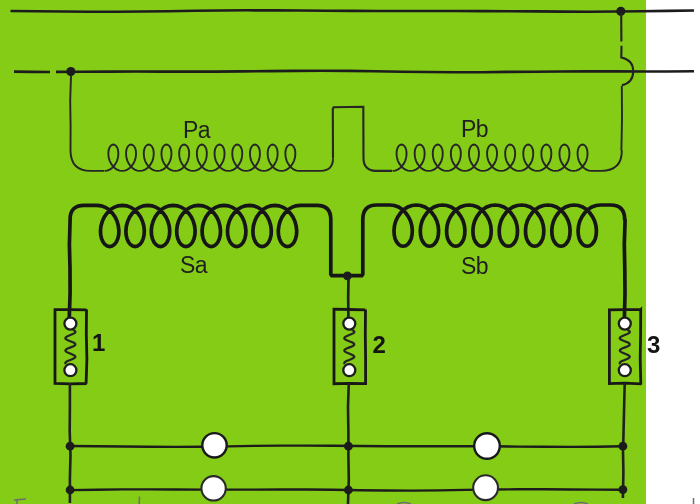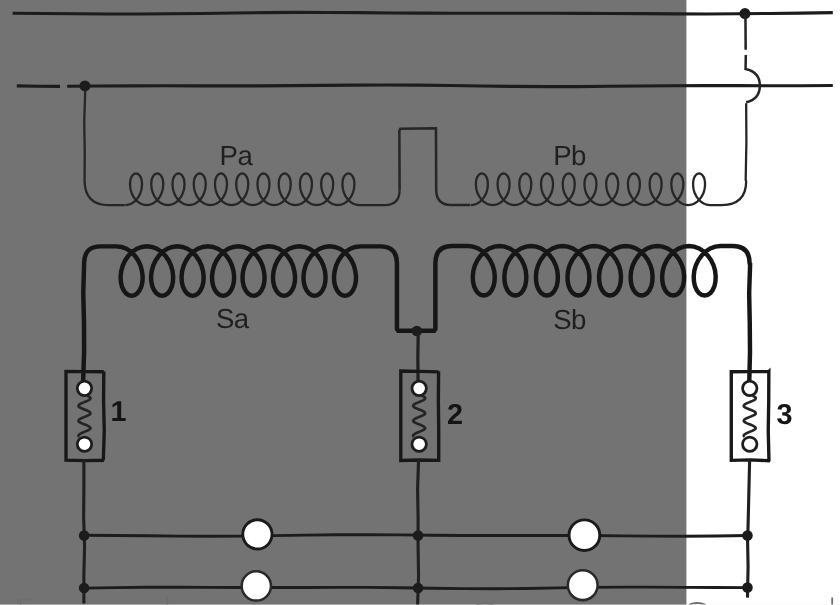--- a/index.html
+++ b/index.html
@@ -1,16 +1,16 @@
 <!DOCTYPE html>
 <html><head>
 <meta charset="utf-8">
 <style>
   html,body { margin:0; padding:0; background:#ffffff; }
-  .page { width:572px; height:504px; position:relative; background:#737373; }
+  .page { width:646px; height:504px; position:relative; background:#84cc16; }
   .lbl { font-family:"Liberation Sans", sans-serif; font-size:23px; fill:#1f1f1f; letter-spacing:-0.5px; }
   .num { font-family:"Liberation Sans", sans-serif; font-size:24px; font-weight:bold; fill:#141414; }
 </style>
 </head>
 <body>
 <div class="page">
 <svg width="700" height="504" viewBox="0 0 700 504" style="opacity:0.999">
 
 <path d="M 10.5 11 L 36.8 11.3 L 63.1 11.5 L 89.4 11.7 L 115.7 11.7 L 141.9 11.5 L 168.2 11.2 L 194.5 10.8 L 220.8 10.5 L 247.1 10.3 L 273.4 10.4 L 299.7 10.5 L 326 10.8 L 352.2 10.9 L 378.5 11 L 404.8 11 L 431.1 11 L 457.4 11 L 483.7 11.1 L 510 11.2 L 536.3 11.4 L 562.6 11.6 L 588.8 11.7 L 615.1 11.5 L 641.4 11.2 L 667.7 10.9 L 694 10.5" fill="none" stroke="#1c1c1c" stroke-width="2.6"></path>
 

